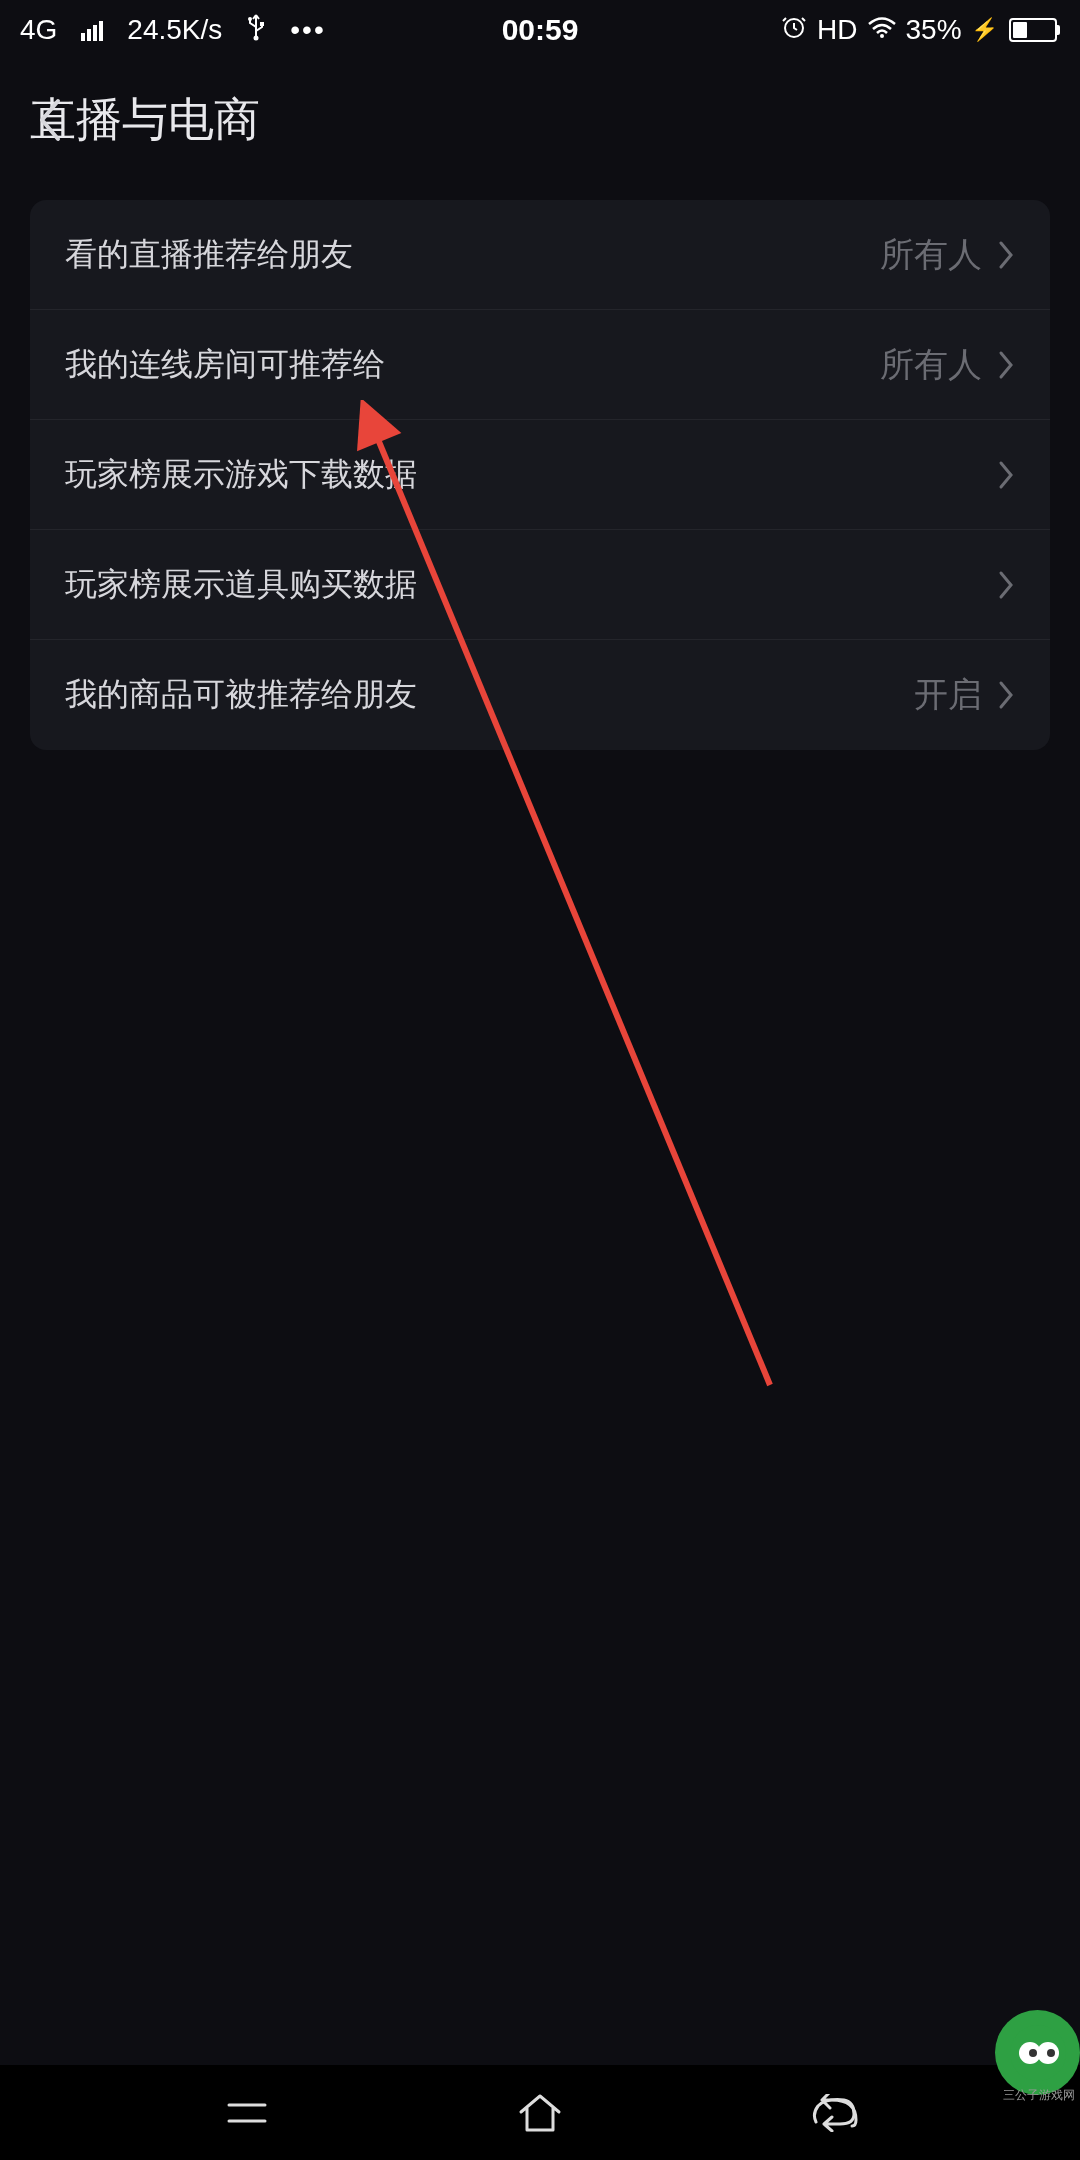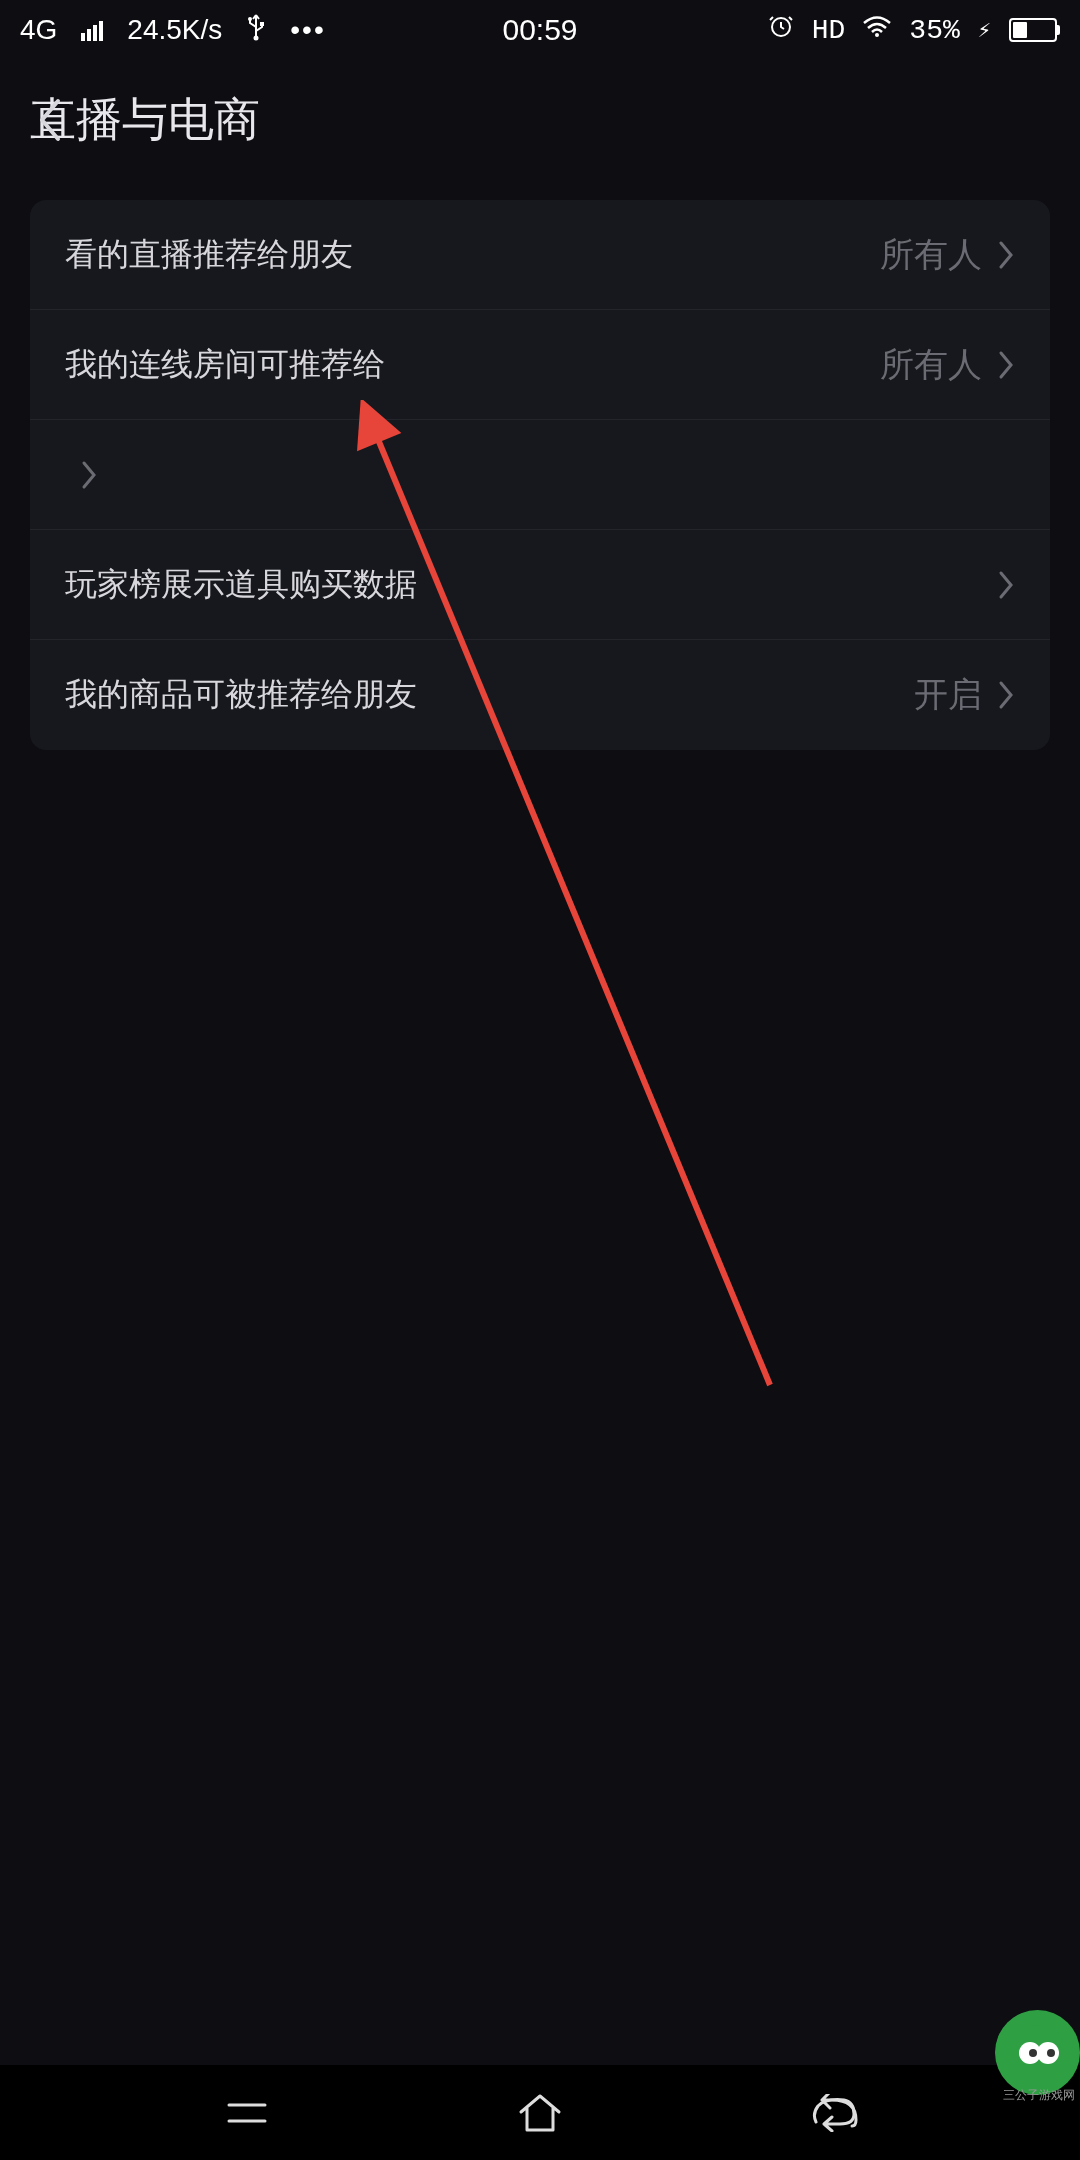--- a/index.html
+++ b/index.html
@@ -28,27 +28,26 @@
     .status-left {
       display: flex;
       align-items: center;
       gap: 24px;
     }
     .status-center {
       position: absolute;
       left: 50%;
       transform: translateX(-50%);
       font-size: 30px;
-      font-weight: 400;
+      font-weight: 700;
     }
     .status-right {
       display: flex;
       align-items: center;
-      gap: 18px;
-      font-family: Liberation Mono, monospace;
+      gap: 10px;
     }
     .signal-bars {
       display: inline-flex;
       align-items: flex-end;
       gap: 2px;
       height: 22px;
     }
     .signal-bars span {
       width: 4px;
       background: #fff;
@@ -266,20 +265,21 @@
     <span class="setting-label">我的连线房间可推荐给</span>
     <span class="setting-right">
       <span class="setting-value">所有人</span>
       <svg class="chevron" viewBox="0 0 18 30">
         <path d="M4 3 L14 15 L4 27" stroke="#6b6c73" stroke-width="3" fill="none" stroke-linecap="round"></path>
       </svg>
     </span>
   </div>
 
   <div class="setting-row">
+    <span class="setting-label">玩家榜展示游戏下载数据</span>
     <span class="setting-right">
       <span class="setting-value"></span>
       <svg class="chevron" viewBox="0 0 18 30">
         <path d="M4 3 L14 15 L4 27" stroke="#6b6c73" stroke-width="3" fill="none" stroke-linecap="round"></path>
       </svg>
     </span>
   </div>
 
   <div class="setting-row">
     <span class="setting-label">玩家榜展示道具购买数据</span>

